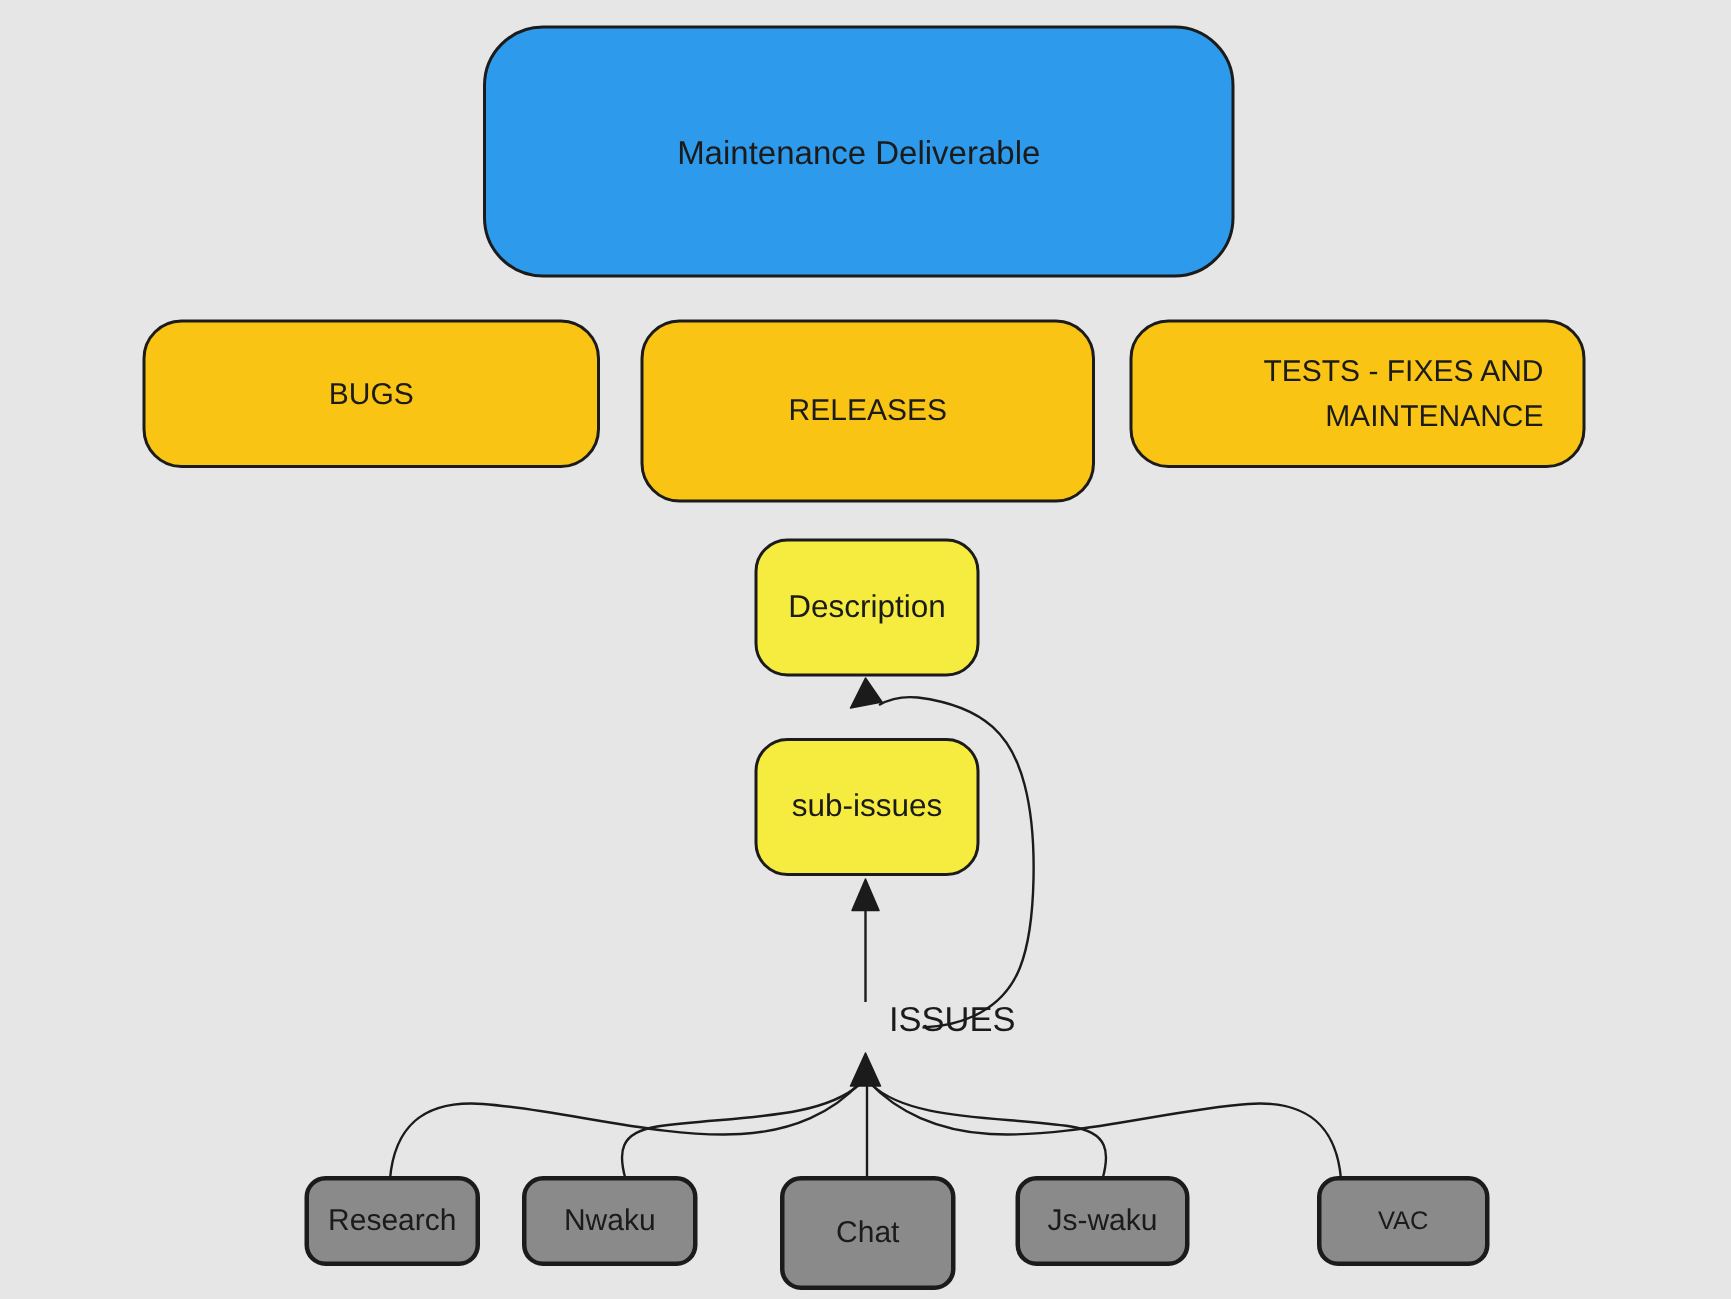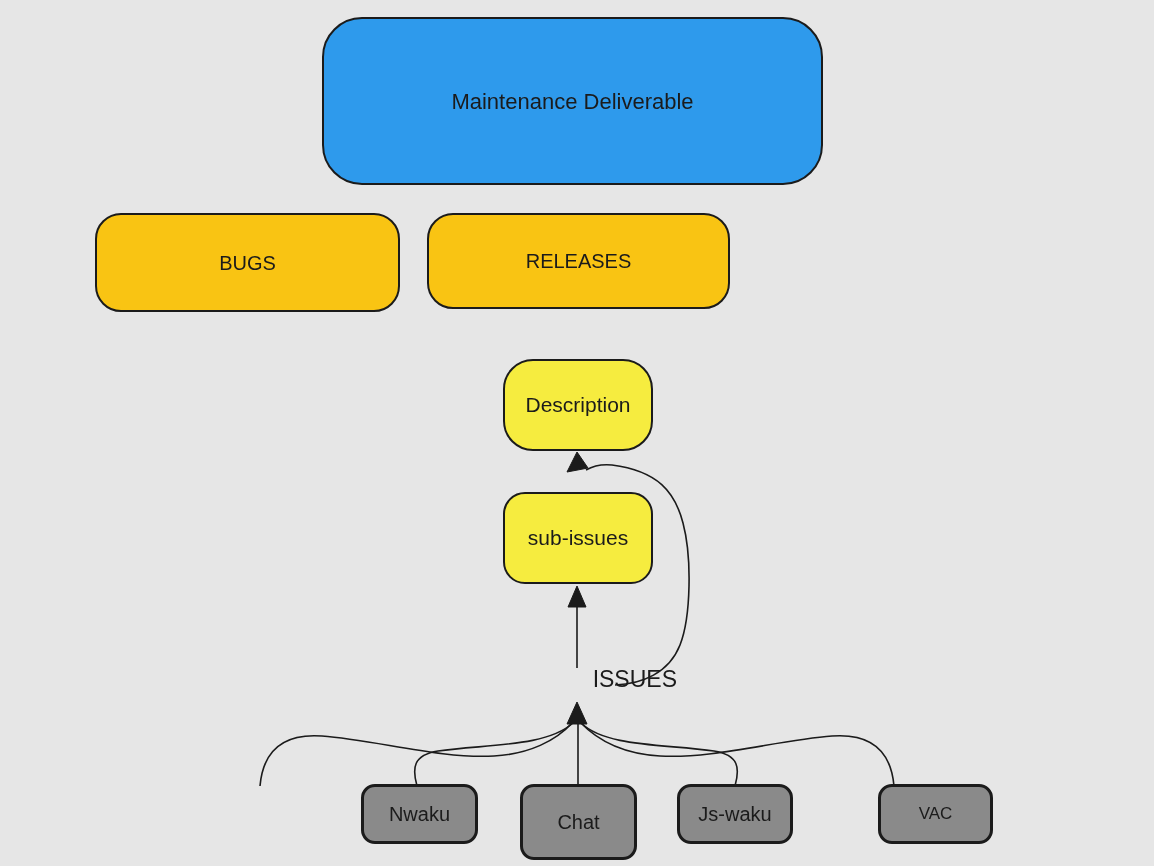--- a/index.html
+++ b/index.html
@@ -33,26 +33,26 @@
     z-index: 2;
     line-height: 1.5;
   }
   .node.blue   { background: var(--blue);   border-radius: 40px; font-size: 22px; }
   .node.amber  { background: var(--amber);  border-radius: 26px; font-size: 20px; padding: 0 26px; }
   .node.yellow { background: var(--yellow); border-radius: 22px; font-size: 21px; }
   .node.gray   { background: var(--gray);   border-radius: 14px; font-size: 20px; border-width: 3px; }
 
   #node-maintenance { left: 322px; top: 17px;  width: 501px; height: 168px; }
   #node-bugs        { left: 95px;  top: 213px; width: 305px; height: 99px; }
-  #node-releases    { left: 427px; top: 213px; width: 303px; height: 96px; }
+  #node-releases    { left: 427px; top: 213px; width: 303px; height: 122px; }
   #node-tests       { left: 753px; top: 213px; width: 304px; height: 99px; }
-  #node-description { left: 503px; top: 359px; width: 150px; height: 92px; border-radius: 30px; }
+  #node-description { left: 503px; top: 359px; width: 150px; height: 92px; }
   #node-subissues   { left: 503px; top: 492px; width: 150px; height: 92px; }
   #node-research    { left: 203px; top: 784px; width: 117px; height: 60px; }
-  #node-nwaku       { left: 361px; top: 784px; width: 117px; height: 60px; }
+  #node-nwaku       { left: 348px; top: 784px; width: 117px; height: 60px; }
   #node-chat        { left: 520px; top: 784px; width: 117px; height: 76px; }
   #node-jswaku      { left: 677px; top: 784px; width: 116px; height: 60px; }
   #node-vac         { left: 878px; top: 784px; width: 115px; height: 60px; font-size: 17px; }
 
   .hub-label {
     position: absolute;
     left: 477px; top: 666px;
     width: 200px;
     text-align: right;
     font-size: 23px;
@@ -93,30 +93,36 @@
   <div class="node blue" id="node-maintenance">
     <span>Maintenance Deliverable</span>
   </div>
 
   <div class="node amber" id="node-bugs">
     <span>BUGS</span>
   </div>
   <div class="node amber" id="node-releases">
     <span>RELEASES</span>
   </div>
+  <div class="node amber" id="node-tests">
+    <span>TESTS - FIXES AND MAINTENANCE</span>
+  </div>
 
   <div class="node yellow" id="node-description">
     <span>Description</span>
   </div>
   <div class="node yellow" id="node-subissues">
     <span>sub-issues</span>
   </div>
 
   <div class="hub-label">ISSUES</div>
 
+  <div class="node gray" id="node-research">
+    <span>Research</span>
+  </div>
   <div class="node gray" id="node-nwaku">
     <span>Nwaku</span>
   </div>
   <div class="node gray" id="node-chat">
     <span>Chat</span>
   </div>
   <div class="node gray" id="node-jswaku">
     <span>Js-waku</span>
   </div>
   <div class="node gray" id="node-vac">

